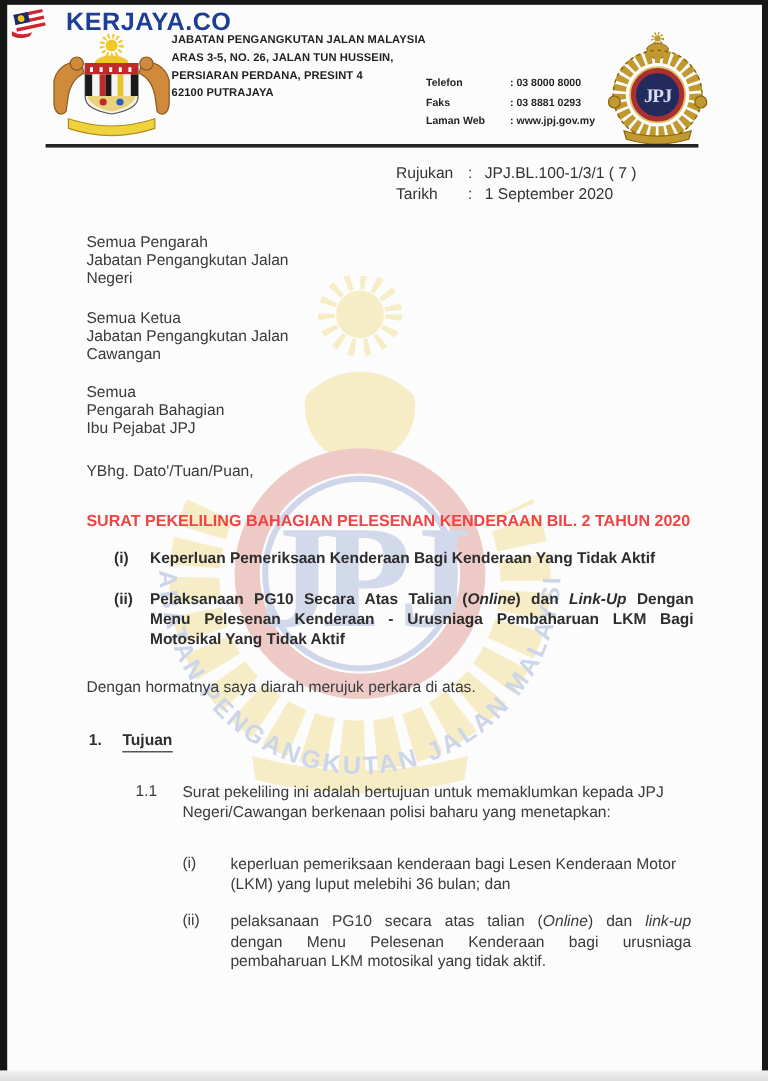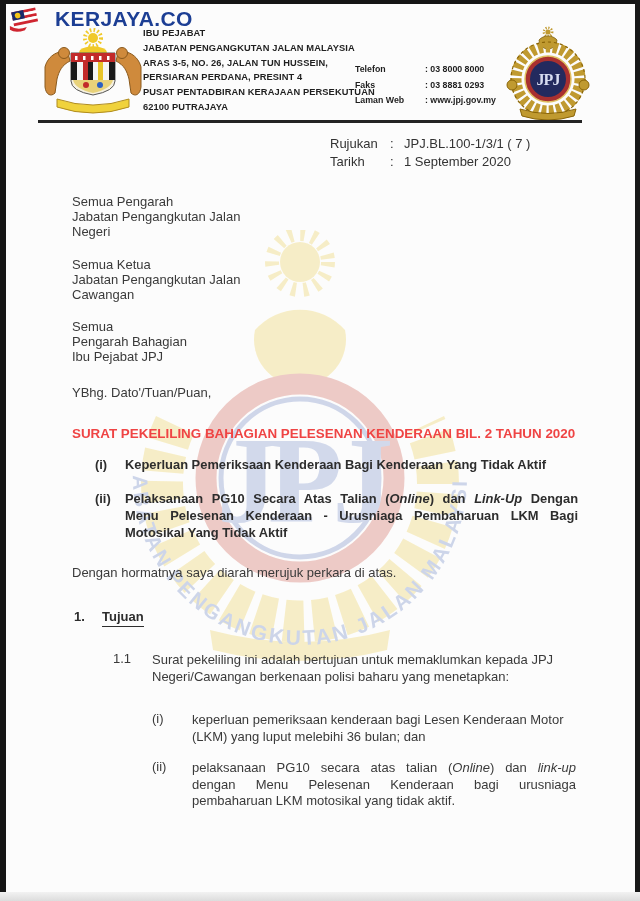--- a/index.html
+++ b/index.html
@@ -129,25 +129,23 @@
     <rect x="63" y="35" width="6" height="18" fill="#f5f5f5"></rect>
     <rect x="69" y="35" width="6" height="18" fill="#1a1a1a"></rect>
     <path d="M33,53 h40 q-2,9 -20,13 q-18,-4 -20,-13 Z" fill="#e8d27a"></path>
     <circle cx="46" cy="58" r="3" fill="#c22a2a"></circle>
     <circle cx="60" cy="58" r="3" fill="#2a5fc2"></circle>
 
     <path d="M17,72 Q53,84 89,72 L89,80 Q53,92 17,80 Z" fill="#f0d23c" stroke="#b08c1e" stroke-width="1"></path>
   </svg>
 
   <div class="lh-addr">
-    <div class="lh-line">IBU PEJABAT</div>
     <div class="lh-line">JABATAN PENGANGKUTAN JALAN MALAYSIA</div>
     <div class="lh-line">ARAS 3-5, NO. 26, JALAN TUN HUSSEIN,</div>
     <div class="lh-line">PERSIARAN PERDANA, PRESINT 4</div>
-    <div class="lh-line">PUSAT PENTADBIRAN KERAJAAN PERSEKUTUAN</div>
     <div class="lh-line">62100 PUTRAJAYA</div>
   </div>
 
   <div class="contacts">
     <div class="c-row">
       <span class="c-label">Telefon</span>
       <span class="c-value">: 03 8000 8000</span>
     </div>
     <div class="c-row">
       <span class="c-label">Faks</span>

